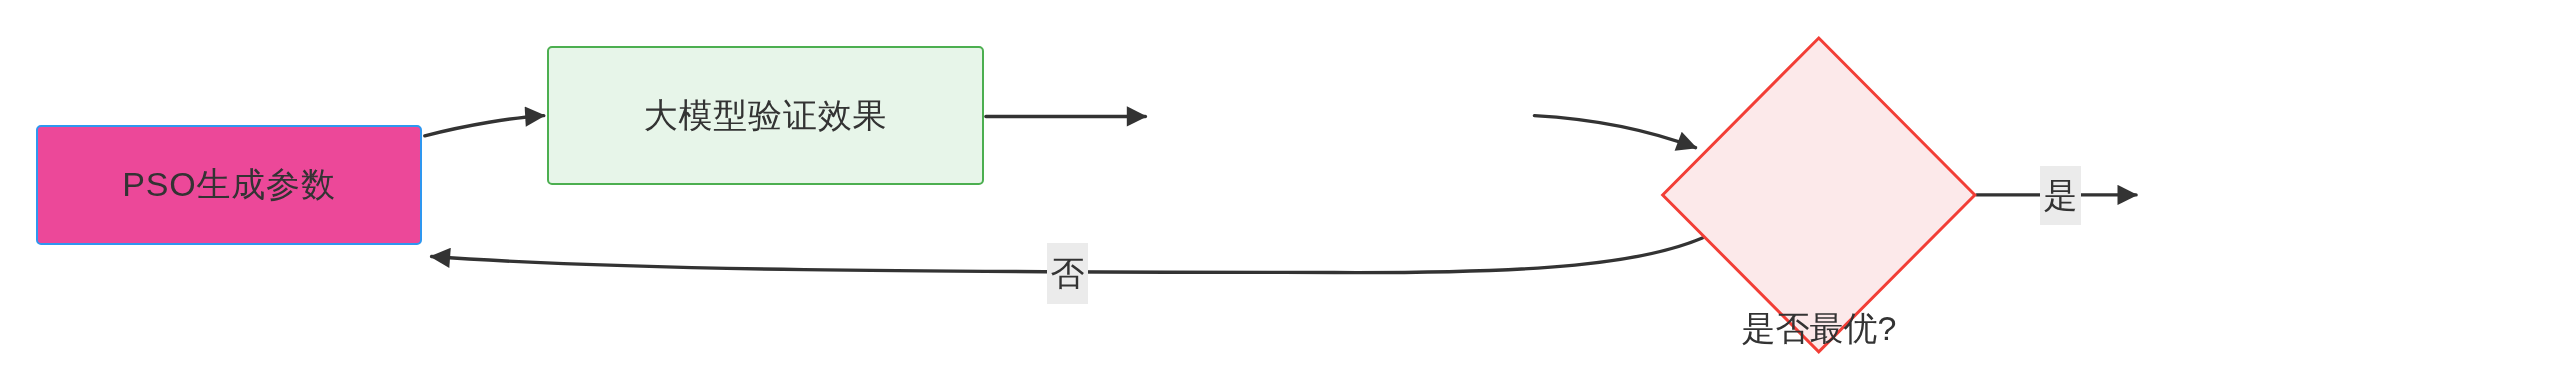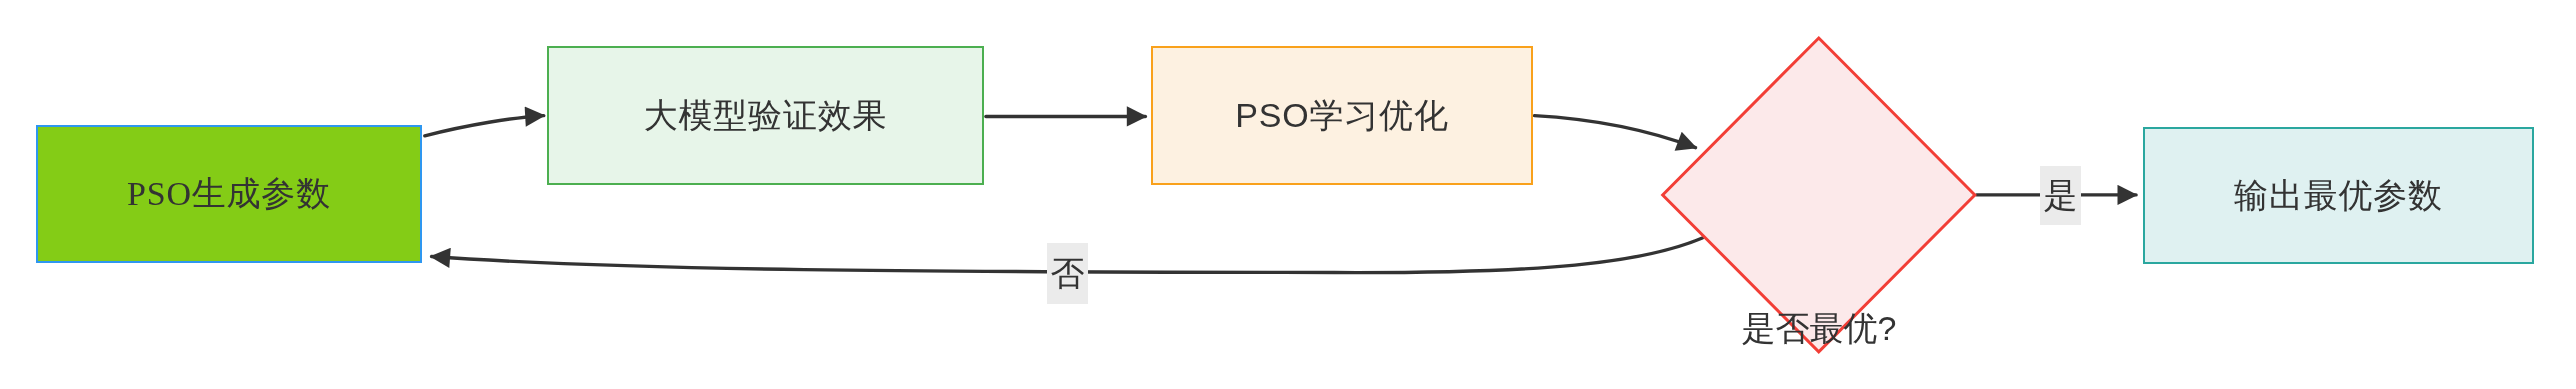--- a/index.html
+++ b/index.html
@@ -15,21 +15,21 @@
   #edges {
     position: absolute;
     left: 0; top: 0;
     width: 2576px; height: 389px;
     z-index: 1;
   }
   .node {
     position: absolute;
     box-sizing: border-box;
     border: 2.5px solid #999;
-    border-radius: 0;
+    border-radius: 5px;
     display: flex;
     align-items: center;
     justify-content: center;
     font-size: 34px;
     letter-spacing: 0.8px;
     color: var(--text, #333333);
     z-index: 2;
   }
   .edge-label {
     position: absolute;
@@ -78,39 +78,33 @@
       <path d="M 502 161 C 552 148, 608 139, 643 137" marker-end="url(#arrow)"></path>
       <path d="M 1167 138 H 1356" marker-end="url(#arrow)"></path>
       <path d="M 1817 137 C 1888 141, 1952 154, 2008 175" marker-end="url(#arrow)"></path>
       <path d="M 2341 231 H 2530" marker-end="url(#arrow)"></path>
       <path d="M 2016 282 C 1945 312, 1830 324, 1580 323 C 1150 322, 760 322, 510 304" marker-end="url(#arrow)"></path>
     </g>
 
     <polygon points="2154,45 2339,231 2154,417 1969,231" fill="#fce9ea" stroke="#f23e36" stroke-width="3.5" stroke-linejoin="miter"></polygon>
   </svg>
 
-  <div class="node" style="left: 36px; top: 125px; width: 386px; height: 138px; background: #84cc16; border-color: rgb(46, 151, 240); font-family: Liberation Serif, serif;">
+  <div class="node" style="left: 36px; top: 125px; width: 386px; height: 120px; background: #ec4899; border-color: rgb(46, 151, 240);">
     <span>PSO生成参数</span>
   </div>
 
   <div class="node" style="left: 547px; top: 46px; width: 437px; height: 139px; background: rgb(231, 245, 233); border-color: rgb(76, 175, 80);">
     <span>大模型验证效果</span>
   </div>
 
-  <div class="node" style="left: 1151px; top: 46px; width: 382px; height: 139px; background: rgb(253, 241, 225); border-color: rgb(249, 161, 27);">
-    <span>PSO学习优化</span>
-  </div>
 
   <div id="diamond-label">
     <span>是否最优?</span>
   </div>
 
-  <div class="node" style="left: 2143px; top: 127px; width: 391px; height: 137px; background: rgb(223, 241, 241); border-color: rgb(42, 167, 159);">
-    <span>输出最优参数</span>
-  </div>
 
   <div class="edge-label" style="left:2040px; top:166px; width:41px; height:59px;">是</div>
 
   <div class="edge-label" style="left:1047px; top:243px; width:41px; height:61px;">否</div>
 
 
 </div>
 
 
 </body></html>

